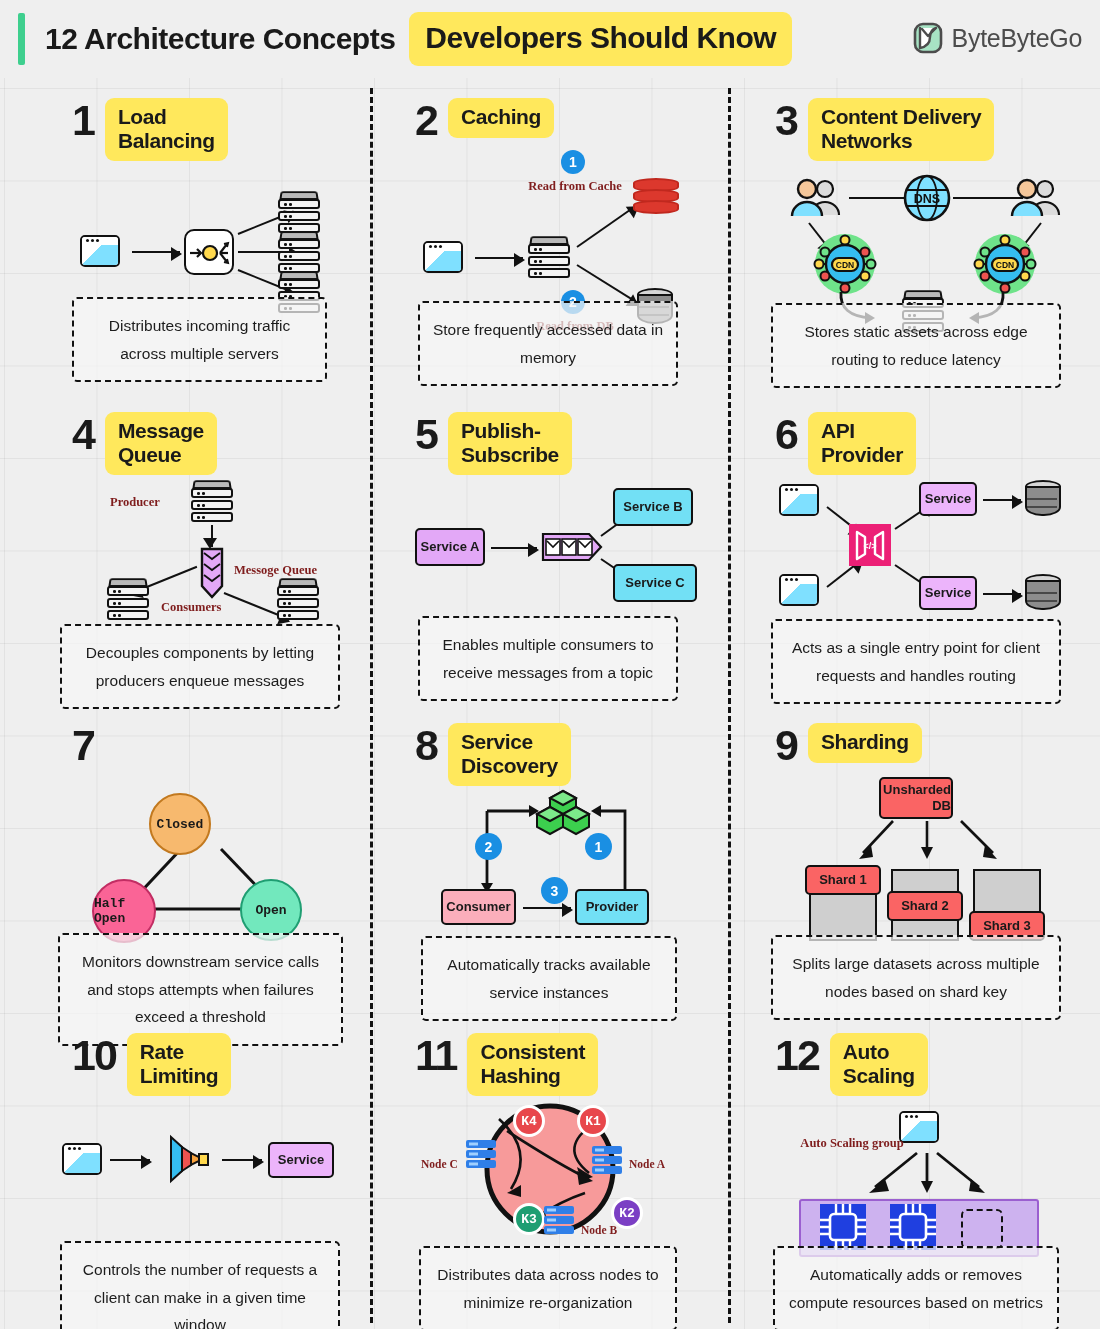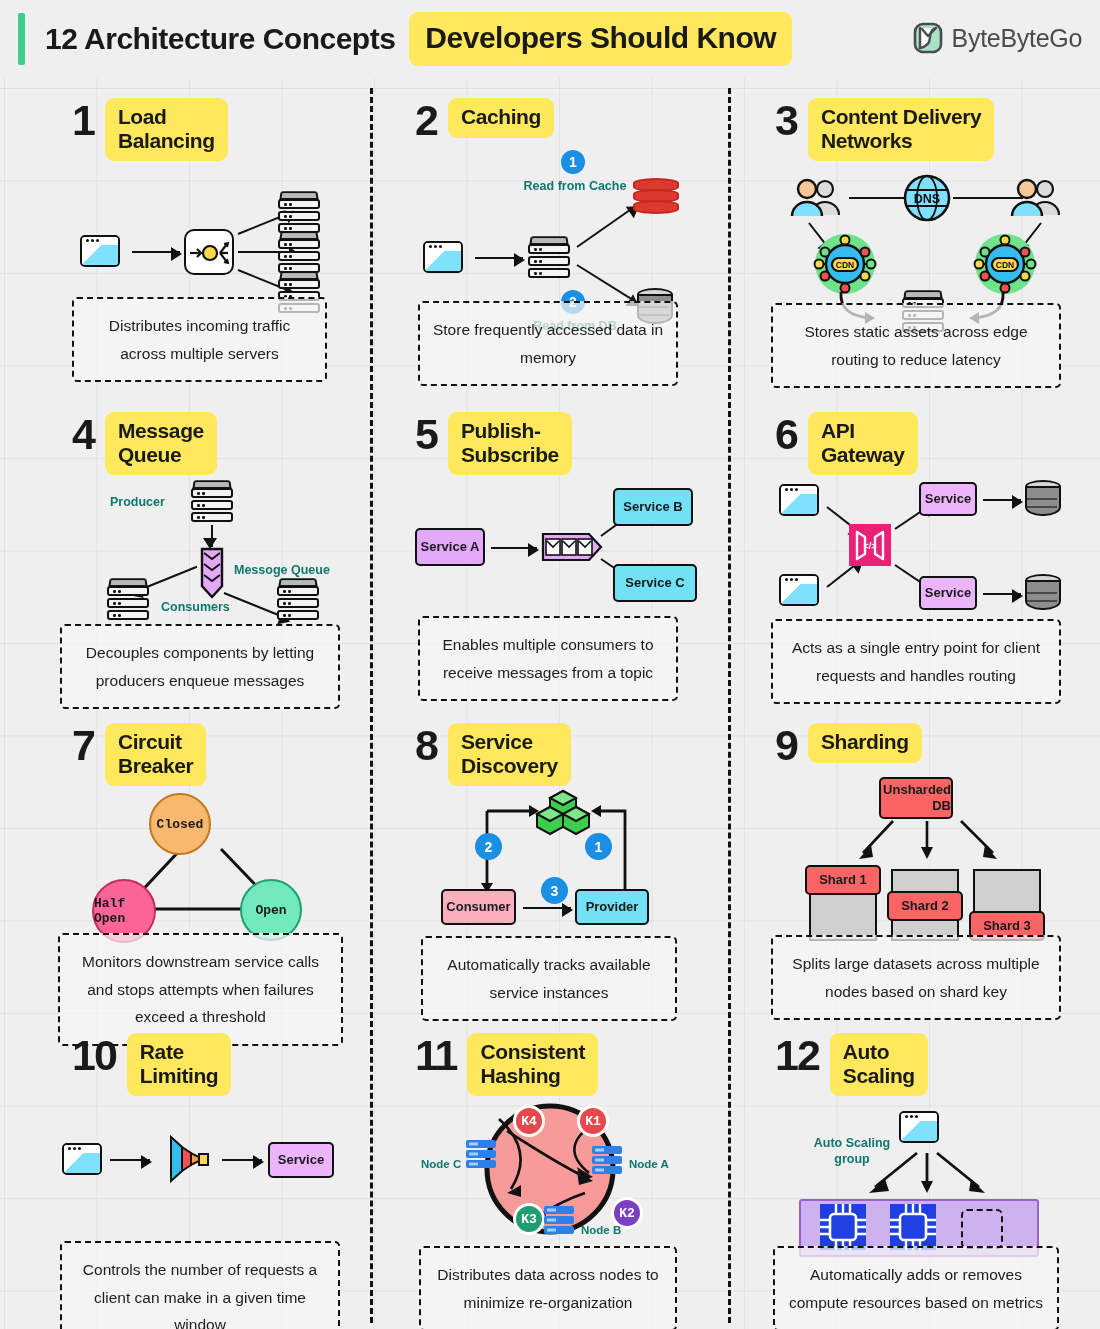--- a/index.html
+++ b/index.html
@@ -75,21 +75,21 @@
   .redis div:nth-child(1){ top:0; } .redis div:nth-child(2){ top:11px; } .redis div:nth-child(3){ top:22px; }
 
   .arrow { position:absolute; height:0; border-top:2.8px solid #111; }
   .arrow::after { content:""; position:absolute; right:-2px; top:-6px; border:7px solid transparent; border-left:11px solid #111; border-right:0; }
   .arrow.rev::after { right:auto; left:-2px; border:7px solid transparent; border-right:11px solid #111; border-left:0; }
 
   .badge-num {
     width: 24px; height: 24px; border-radius: 50%; background: #1a8fe3; color:#fff;
     font-size: 14px; font-weight: 700; display:flex; align-items:center; justify-content:center; position:absolute;
   }
-  .lbl { position: absolute; font-size: 12.5px; font-weight: 600; color:#0f766e; text-align:center; line-height:1.3; white-space: nowrap; }
+  .lbl { position: absolute; font-size: 12.5px; font-weight: 600; color:#7f1d1d; text-align:center; line-height:1.3; white-space: nowrap; font-family: Liberation Serif, serif; }
   .lbl.sm { font-size: 11.5px; }
 
   .chip { position:absolute; border:2.6px solid #111; border-radius:5px; font-size:13px; font-weight:700;
      display:flex; align-items:center; justify-content:center; text-align:center; line-height:1.2; }
   .chip.purple { background:#e3a8f7; } .chip.cyan { background:#72e0f5; }
   .chip.pink { background:#fbaebb; } .chip.red { background:#fa6464; }
   .chip.lpurple { background:#ecb4fb; }
 
   .circ { position:absolute; border-radius:50%; border:2.6px solid; display:flex; align-items:center; justify-content:center;
      font-size:13px; font-weight:700;font-family:Liberation Mono, monospace; }
@@ -355,21 +355,21 @@
     <div class="chip cyan" style="left:198px; top:8px; width:80px; height:38px;">Service B</div>
     <div class="chip cyan" style="left:198px; top:84px; width:84px; height:38px;">Service C</div>
   </div>
   <div class="desc" style="left:3px; top:204px; width:260px;">Enables multiple consumers to receive messages from a topic</div>
 </div>
 
 <div class="card" style="left:775px; top:412px; width:300px;">
   <div class="card-head">
     <div class="card-num">6</div>
     <div class="card-title" style="white-space:pre-line">API
-Gateway</div>
+Provider</div>
   </div>
   <div class="stage" style="left:0; top:64px; width:300px; height:140px;">
     <div class="browser" style="position:absolute;left:4px;top:8px;">
         <div class="bdots">
           <i></i>
           <i></i>
           <i></i>
         </div>
       </div>
     <div class="browser" style="position:absolute;left:4px;top:98px;">
@@ -406,22 +406,20 @@
         <div class="ln"></div>
         <div class="ln"></div>
       </div>
   </div>
   <div class="desc" style="left:-4px; top:207px; width:290px;">Acts as a single entry point for client requests and handles routing</div>
 </div>
 
 <div class="card" style="left:72px; top:723px; width:290px;">
   <div class="card-head">
     <div class="card-num">7</div>
-    <div class="card-title" style="white-space:pre-line">Circuit
-Breaker</div>
   </div>
   <div class="stage" style="left:0; top:66px; width:290px; height:140px;">
     <svg width="250" height="140" viewBox="0 0 250 140" style="position:absolute;left:12px;top:0">
       <path d="M97 60 L52 108" stroke="#111" stroke-width="3"></path>
       <path d="M137 60 L183 108" stroke="#111" stroke-width="3"></path>
       <path d="M62 120 H178" stroke="#111" stroke-width="3"></path>
     </svg>
     <div class="circ" style="left:77px; top:4px; width:62px; height:62px; background:#f7b96e; border-color:#c2791f;">Closed</div>
     <div class="circ" style="left:20px; top:90px; width:64px; height:64px; background:#fa6496; border-color:#c22d63;">Half Open</div>
     <div class="circ" style="left:168px; top:90px; width:62px; height:62px; background:#72e8bd; border-color:#1f9e72;">Open</div>

